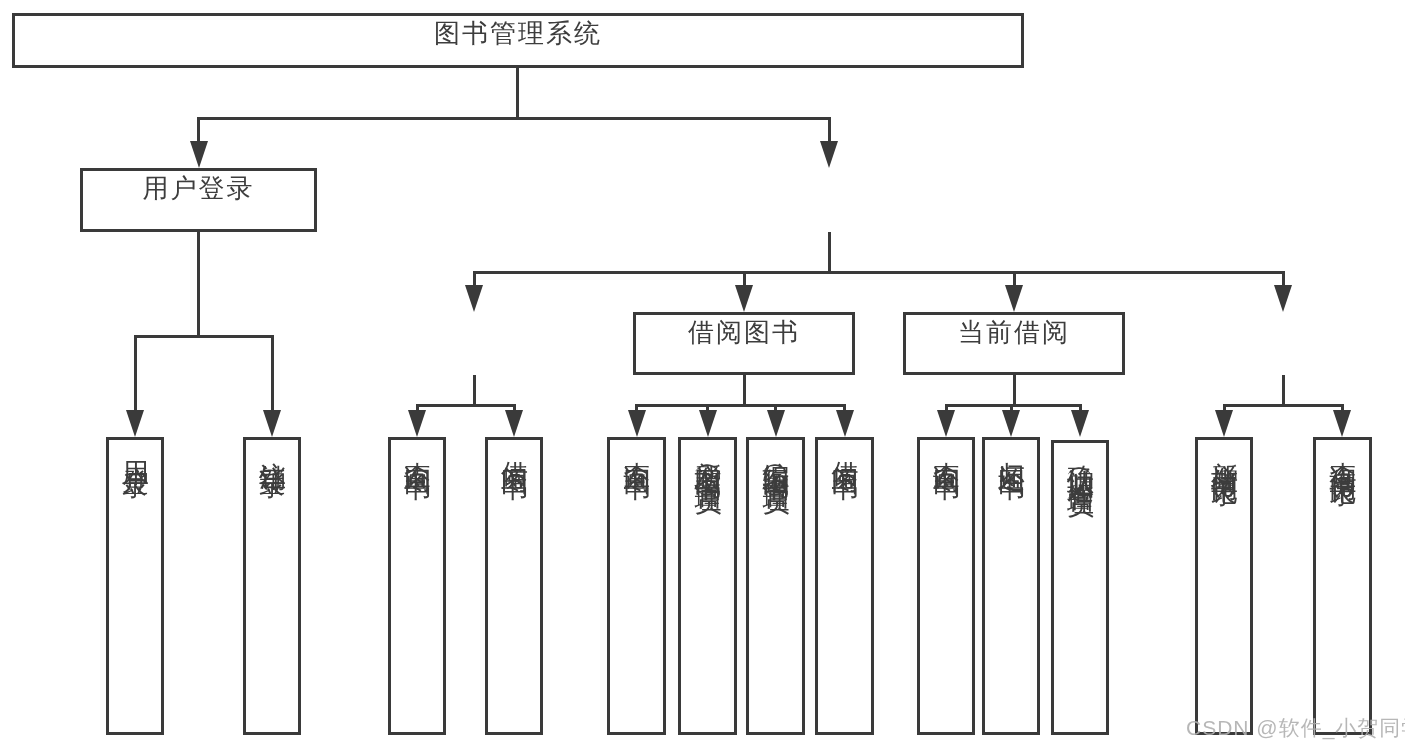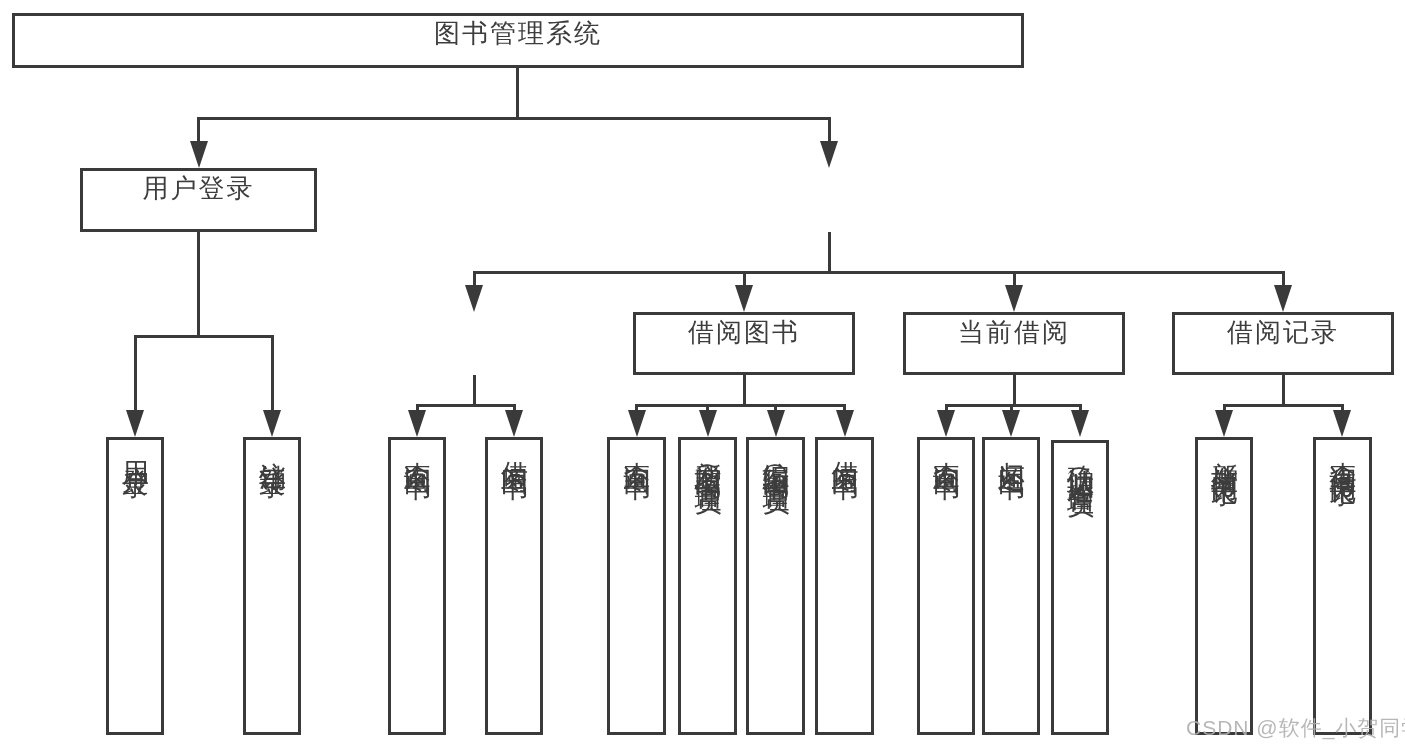--- a/index.html
+++ b/index.html
@@ -100,23 +100,20 @@
   <div class="ar" style="left:1005px;top:285px"></div>
   <div class="vl" style="left:1282px;top:271px;height:17px"></div>
   <div class="ar" style="left:1274px;top:285px"></div>
 
   <div class="box" style="left:633px;top:312px;width:222px;height:63px">
     <span class="hlabel">借阅图书</span>
   </div>
   <div class="box" style="left:903px;top:312px;width:222px;height:63px">
     <span class="hlabel">当前借阅</span>
   </div>
-  <div class="box" style="left:1172px;top:312px;width:222px;height:63px">
-    <span class="hlabel">借阅记录</span>
-  </div>
 
   <div class="vl" style="left:473px;top:375px;height:31px"></div>
   <div class="hl" style="left:416px;top:404px;width:100px"></div>
   <div class="vl" style="left:416px;top:404px;height:10px"></div>
   <div class="ar" style="left:408px;top:410px"></div>
   <div class="vl" style="left:513px;top:404px;height:10px"></div>
   <div class="ar" style="left:505px;top:410px"></div>
 
   <div class="box" style="left:388px;top:437px;width:58px;height:298px">
     <span class="vtext">查询图书</span>

